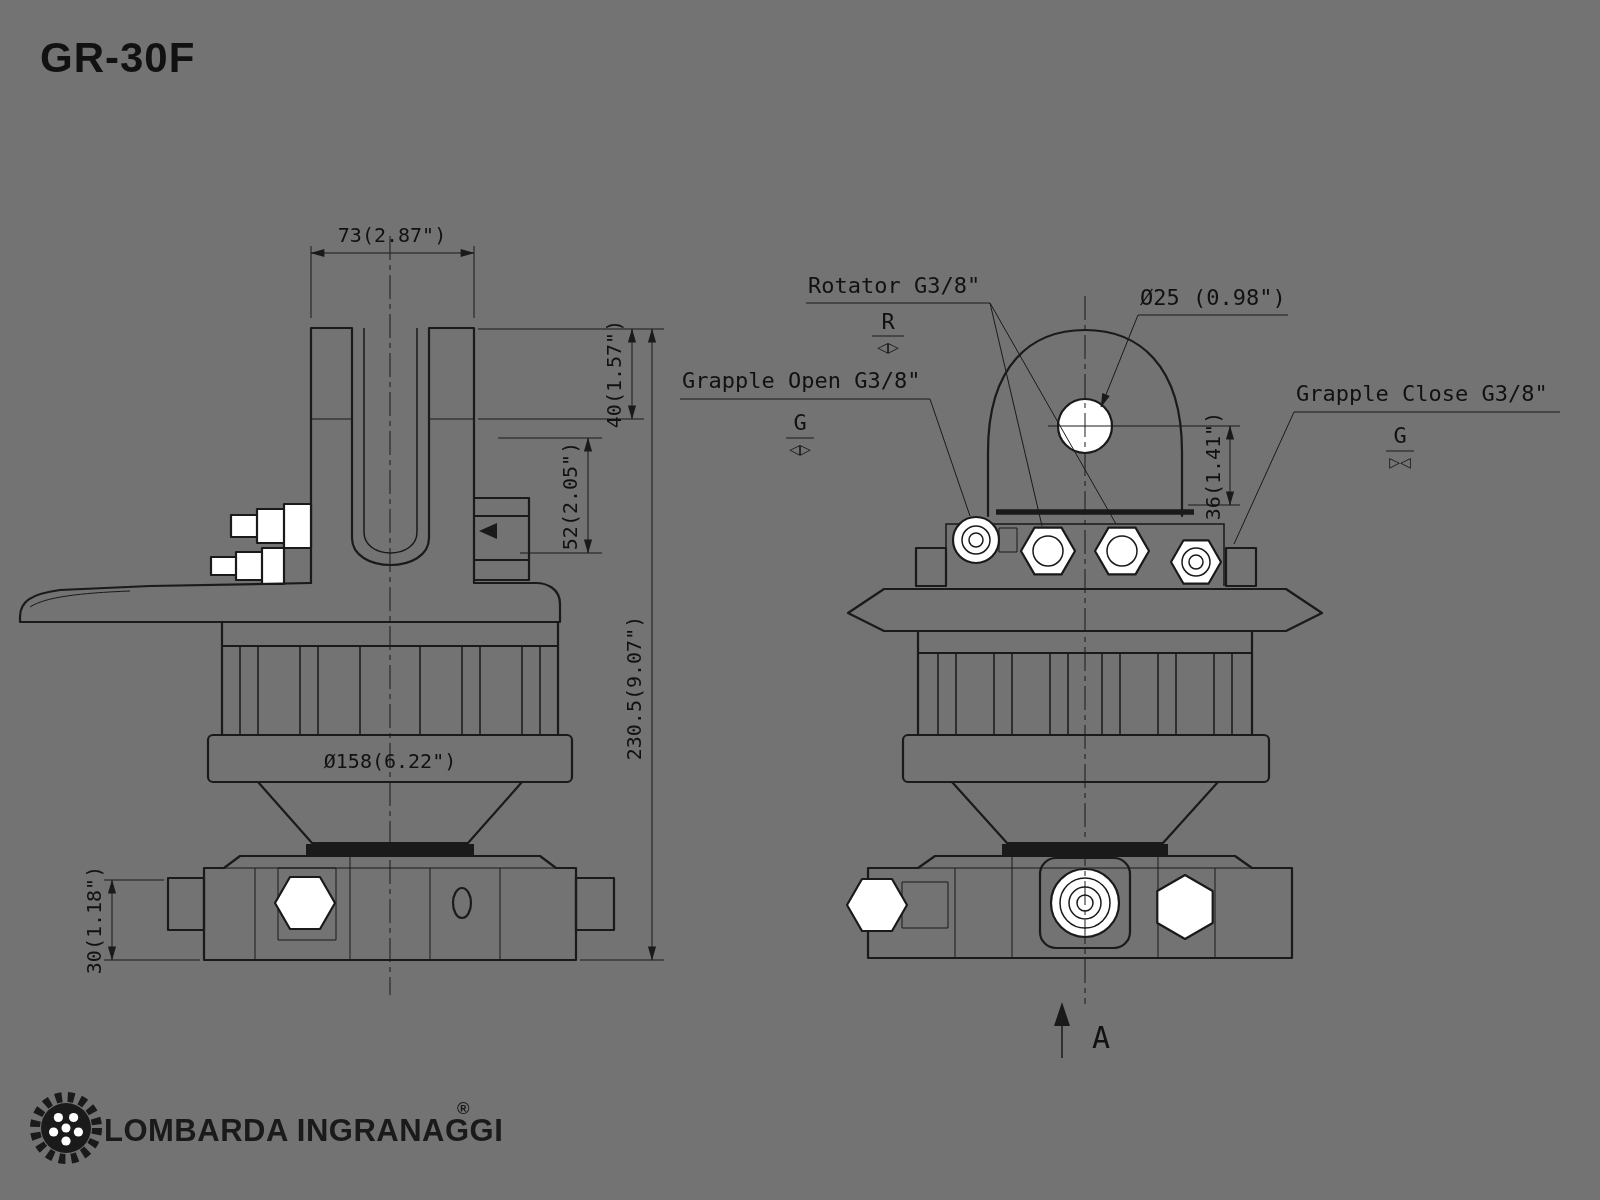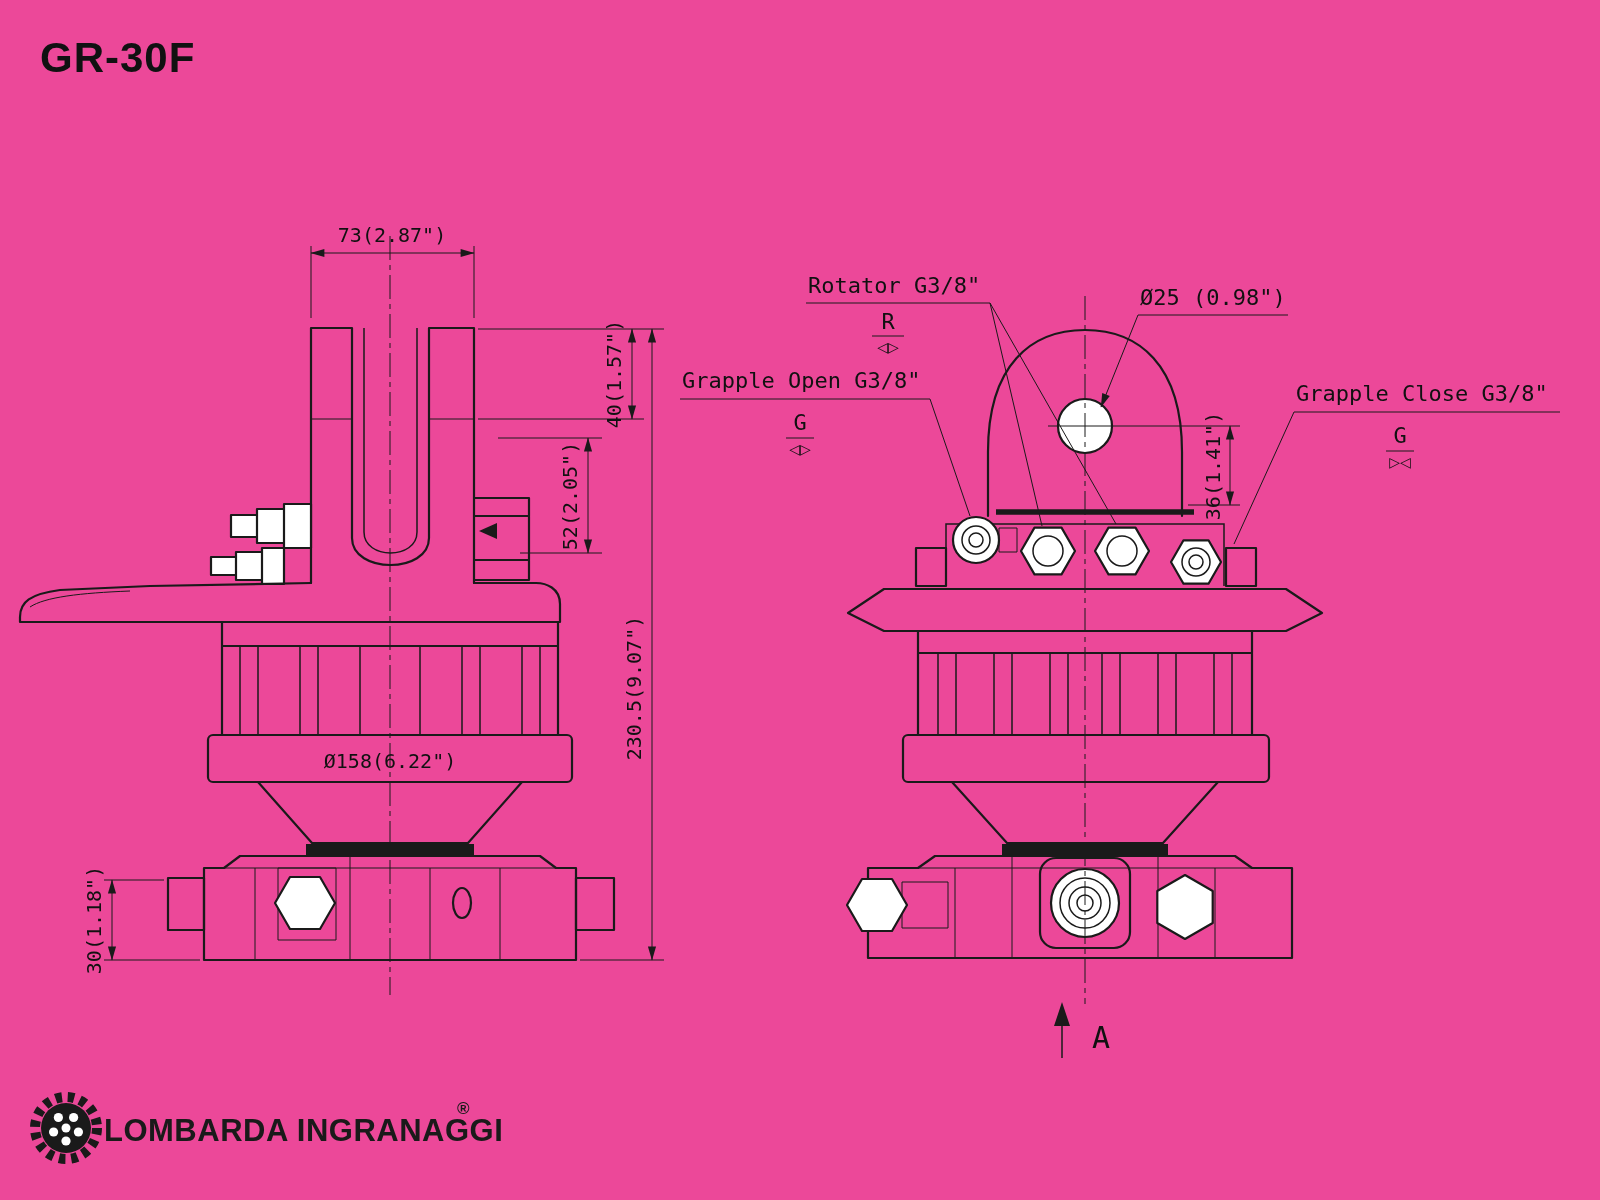--- a/index.html
+++ b/index.html
@@ -1,16 +1,16 @@
 <!DOCTYPE html>
 <html><head>
 <meta charset="utf-8">
 <style>
   html,body{margin:0;padding:0;background:#fff;}
-  .canvas{position:relative;width:1600px;height:1200px;background:#ec4899;overflow:hidden;}
+  .canvas{position:relative;width:1600px;height:1200px;background:#737373;overflow:hidden;}
   svg{display:block;}
   
   .ol{fill:none;stroke:#1a1a1a;stroke-width:2.2;stroke-linejoin:round;stroke-linecap:round;}
   .ol-f{fill:#fff;stroke:#1a1a1a;stroke-width:2.2;stroke-linejoin:round;}
   .md{fill:none;stroke:#1a1a1a;stroke-width:1.5;}
   .tn{fill:none;stroke:#1a1a1a;stroke-width:1;}
   .dim{fill:none;stroke:#1a1a1a;stroke-width:1;marker-start:url(#arr);marker-end:url(#arr);}
   .lead{fill:none;stroke:#1a1a1a;stroke-width:1;}
   .lead-arr{fill:none;stroke:#1a1a1a;stroke-width:1;marker-end:url(#arr);}
   .cl{fill:none;stroke:#1a1a1a;stroke-width:1;stroke-dasharray:24 5 5 5;}

